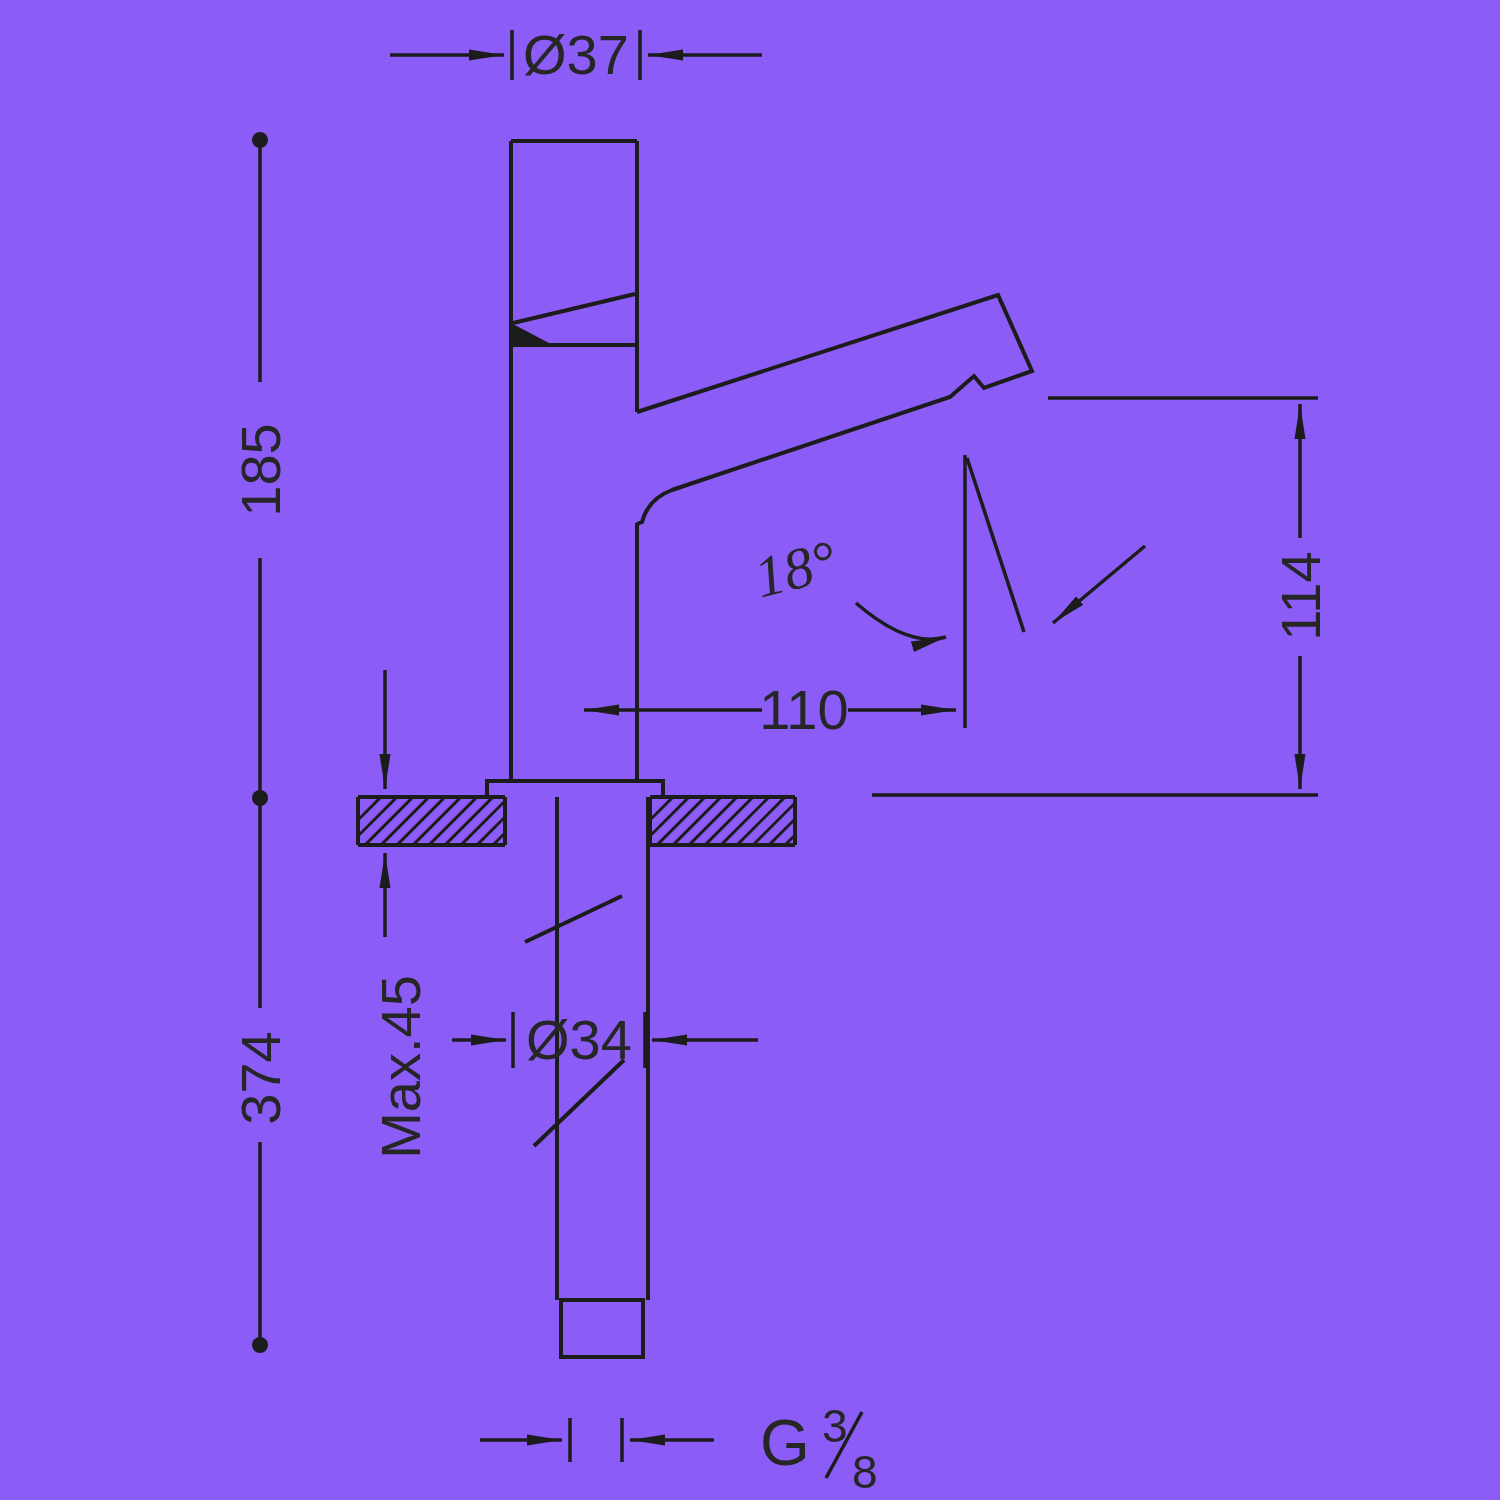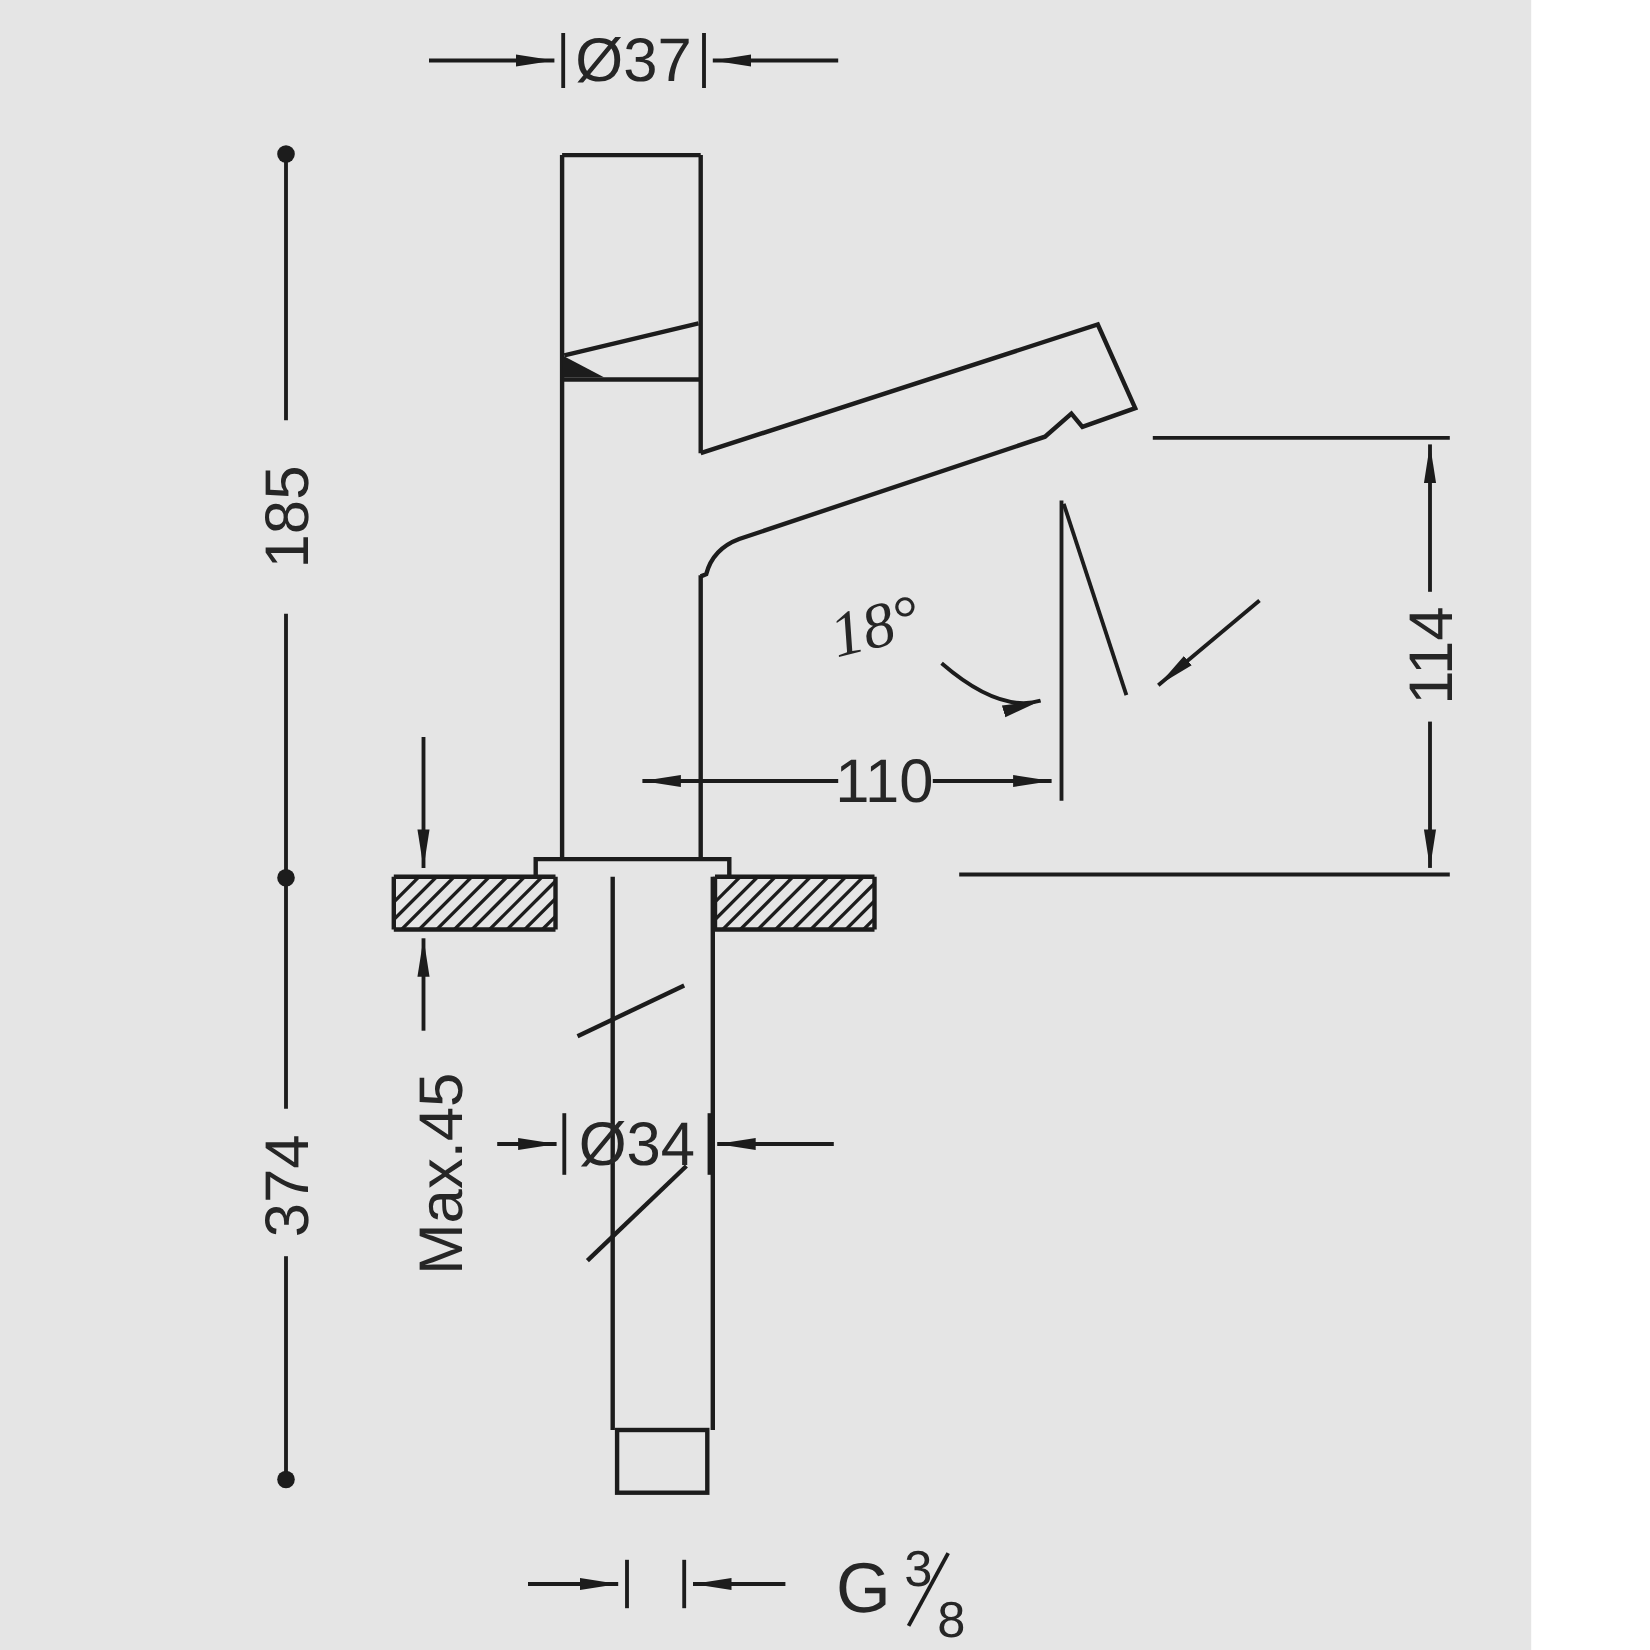--- a/index.html
+++ b/index.html
@@ -1,16 +1,16 @@
 <!DOCTYPE html>
 <html><head>
 <meta charset="utf-8">
 <style>
   html,body{margin:0;padding:0;background:#ffffff;}
-  #stage{position:relative;width:1392px;height:1500px;background:#e5e5e5;overflow:hidden;}
+  #stage{position:relative;width:1500px;height:1500px;background:#8b5cf6;overflow:hidden;}
   svg text{fill:#262626;font-family:"Liberation Sans", sans-serif;}
   .ln{stroke:#1c1c1c;stroke-width:4;fill:none;stroke-linecap:butt;}
   .dim{stroke:#1c1c1c;stroke-width:3.5;fill:none;}
   .hatch{stroke:#1c1c1c;stroke-width:3;fill:none;}
   .dimtext{font-size:56px;}
   .angletext{font-family:"Liberation Serif", serif;font-style:italic;font-size:58px;}
   .gtext{font-size:64px;}
   .fractext{font-size:46px;}
 </style>
 </head>

